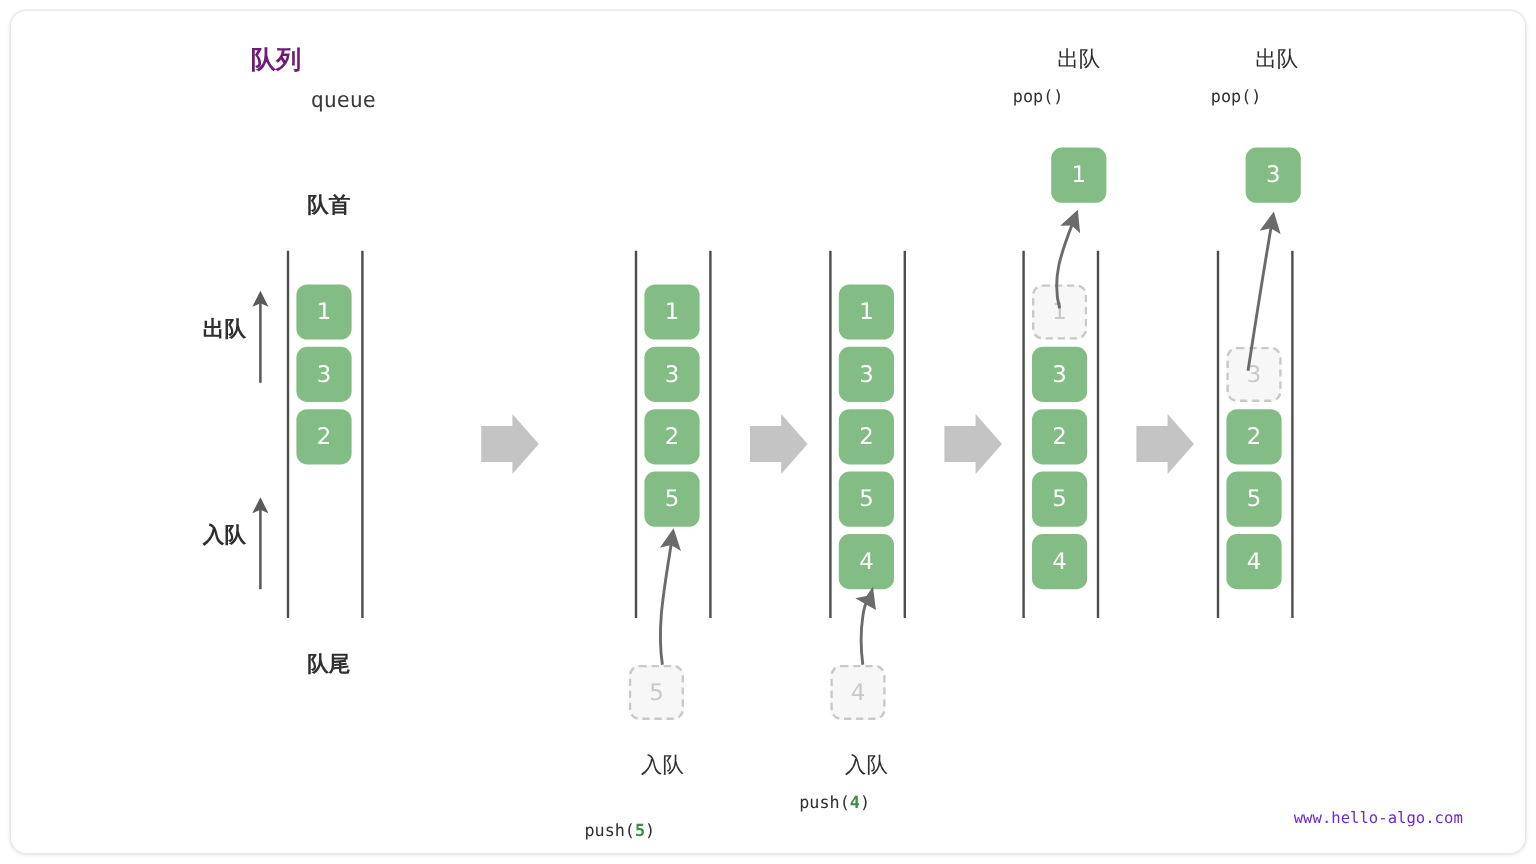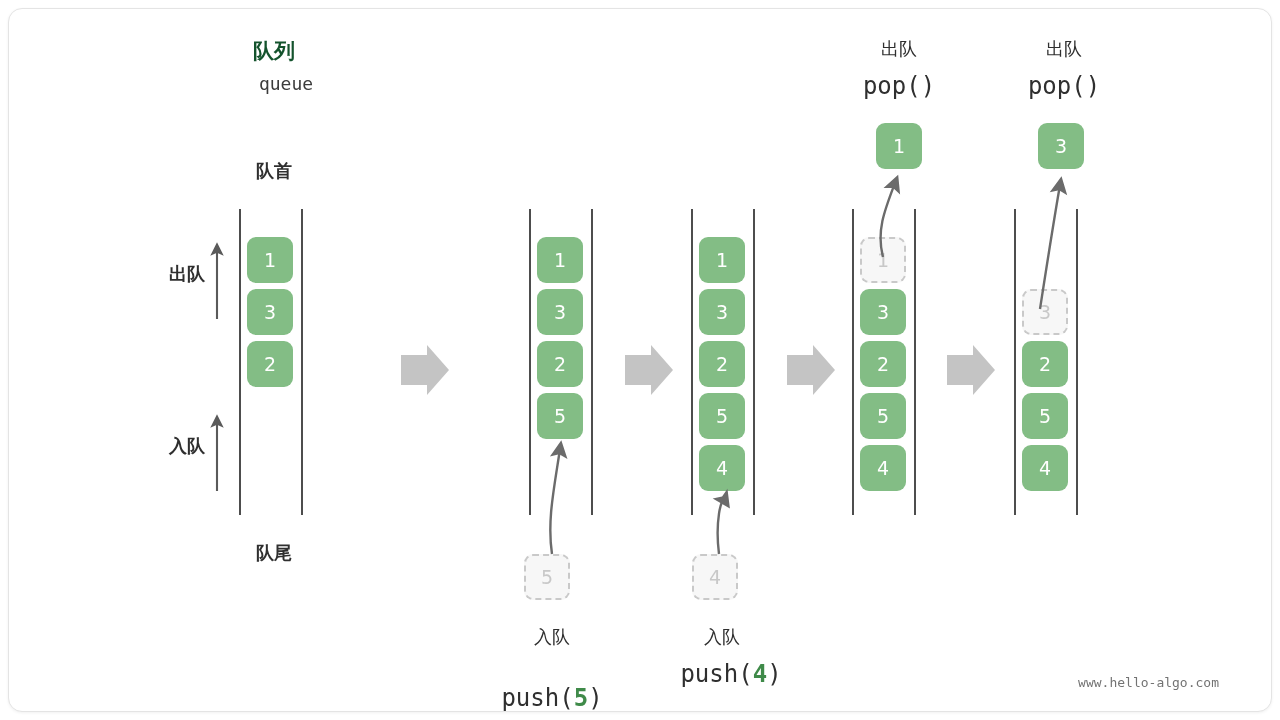--- a/index.html
+++ b/index.html
@@ -7,29 +7,29 @@
        font-family:"Liberation Sans","DejaVu Sans",sans-serif;}
 
   .card{position:absolute;left:8px;top:8px;width:1264px;height:704px;
         background:#ffffff;border:1px solid #e4e4e4;border-radius:14px;
         box-shadow:0 1px 3px rgba(0,0,0,0.06);box-sizing:border-box;overflow:hidden;}
 
   .stage{position:absolute;left:0;top:0;width:1264px;height:704px;}
 
   
   .t{position:absolute;white-space:pre;line-height:1.15;}
-  .title-cn{color:#14532d;font-weight:bold;font-size:21px;text-align:center;}
+  .title-cn{color:#701a75;font-weight:bold;font-size:21px;}
   .title-en{color:#3c3c3c;font-size:18px;text-align:center;
             font-family:"DejaVu Sans Mono","Liberation Mono",monospace;}
   .lbl-bold{color:#2f2f2f;font-weight:bold;font-size:18px;text-align:center;}
   .op-cn{color:#2f2f2f;font-size:18px;text-align:center;}
-  .op-code{color:#2f2f2f;font-size:24px;text-align:center;
+  .op-code{color:#2f2f2f;font-size:14px;
            font-family:"DejaVu Sans Mono","Liberation Mono",monospace;}
   .op-code .num{color:#3f8a49;font-weight:bold;}
-  .watermark{color:#737373;font-size:13px;
+  .watermark{color:#6d28d9;font-size:13px;
              font-family:"DejaVu Sans Mono","Liberation Mono",monospace;}
 
   
   .cell{position:absolute;width:46px;height:46px;border-radius:9px;
         background:#83bd85;color:#ffffff;font-size:19px;
         display:flex;align-items:center;justify-content:center;
         font-family:"DejaVu Sans","Liberation Sans",sans-serif;}
   .cell.ghost{background:#f7f7f7;color:#c8c8c8;
               border:2px dashed #c9c9c9;box-sizing:border-box;}
 

